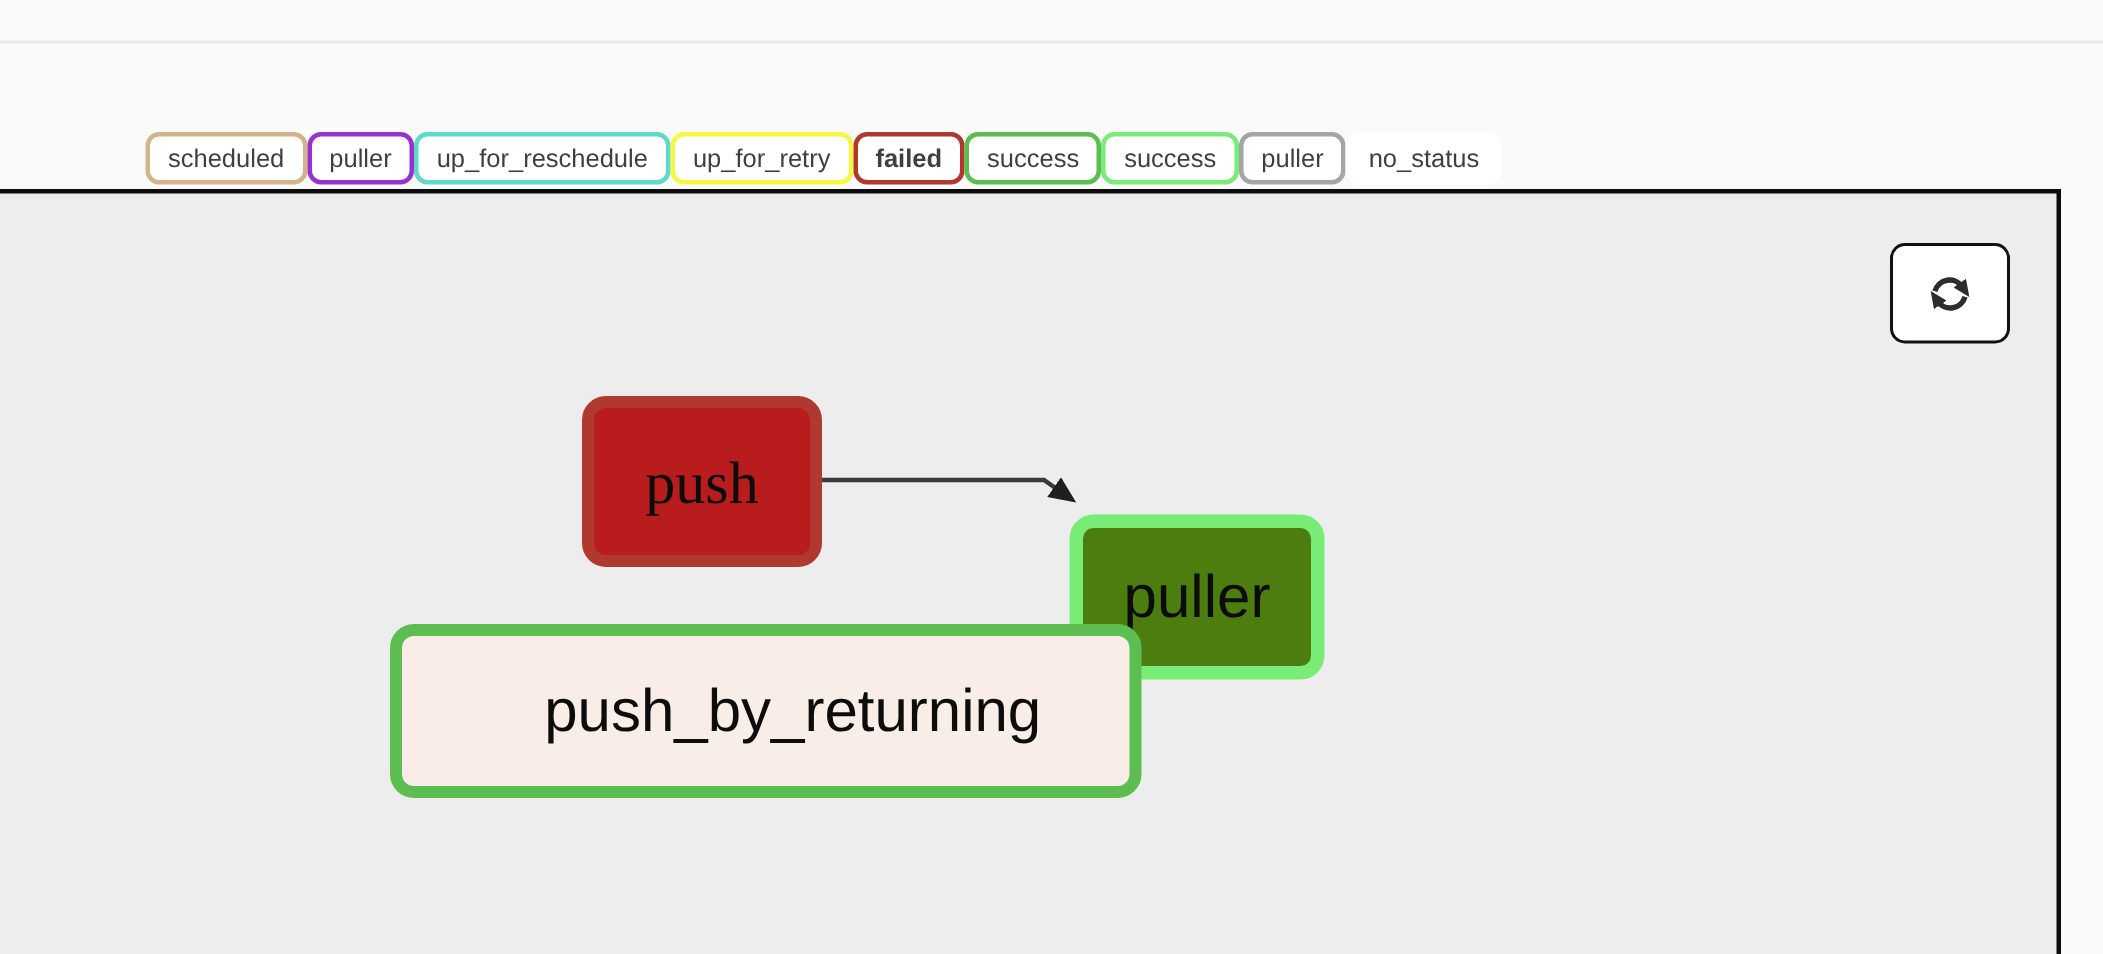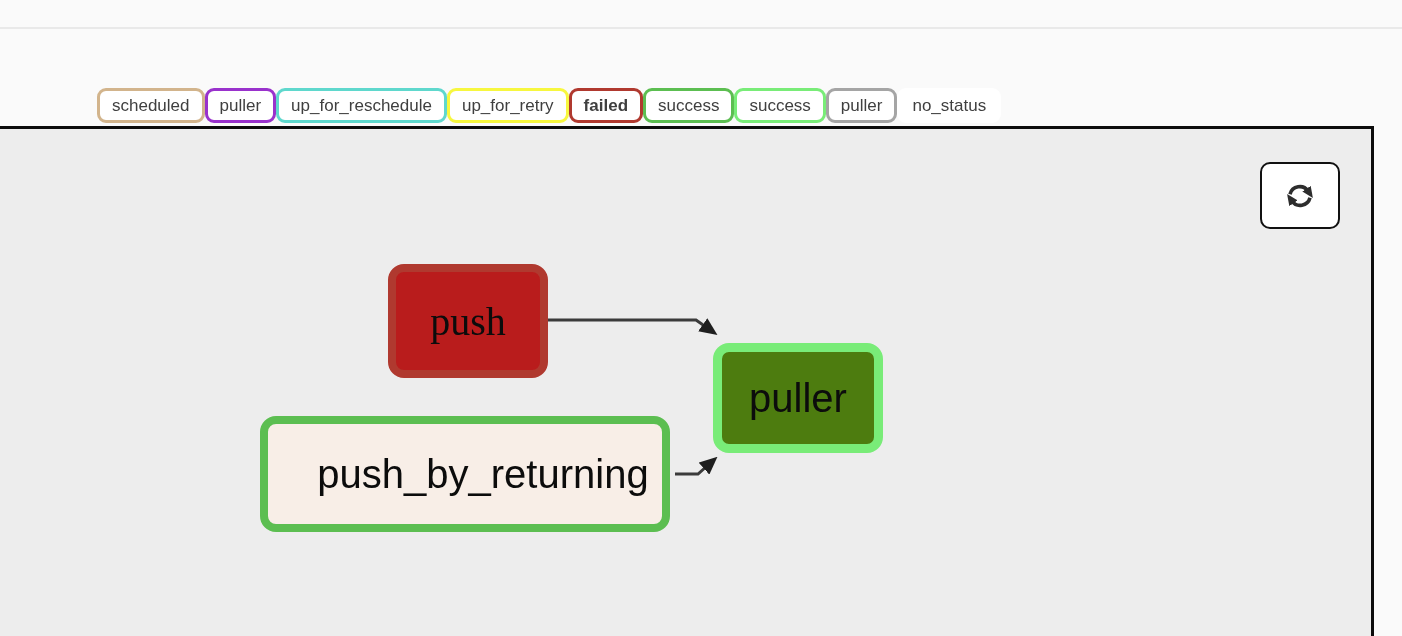--- a/index.html
+++ b/index.html
@@ -49,21 +49,21 @@
     border-radius: 16px;
     background: #f8eee7;
     display: flex; align-items: center; justify-content: center;
     font-size: 40px;
     color: #0c0c0c;
     cursor: pointer;
     white-space: nowrap;
   }
   .node-push { left: 388px; top: 135px; width: 160px; height: 114px; }
   .node-puller { left: 713px; top: 214px; width: 170px; height: 110px; border-width: 9px; }
-  .node-push-by-returning { left: 260px; top: 287px; width: 410px; height: 116px; padding-left: 36px; }
+  .node-push-by-returning { left: 260px; top: 287px; width: 501px; height: 116px; padding-left: 36px; }
   .refresh-button {
     position: absolute; top: 33px; left: 1260px;
     width: 80px; height: 67px;
     background: #ffffff;
     border: 2.5px solid #111;
     border-radius: 10px;
     display: flex; align-items: center; justify-content: center;
     cursor: pointer;
   }
 </style>

